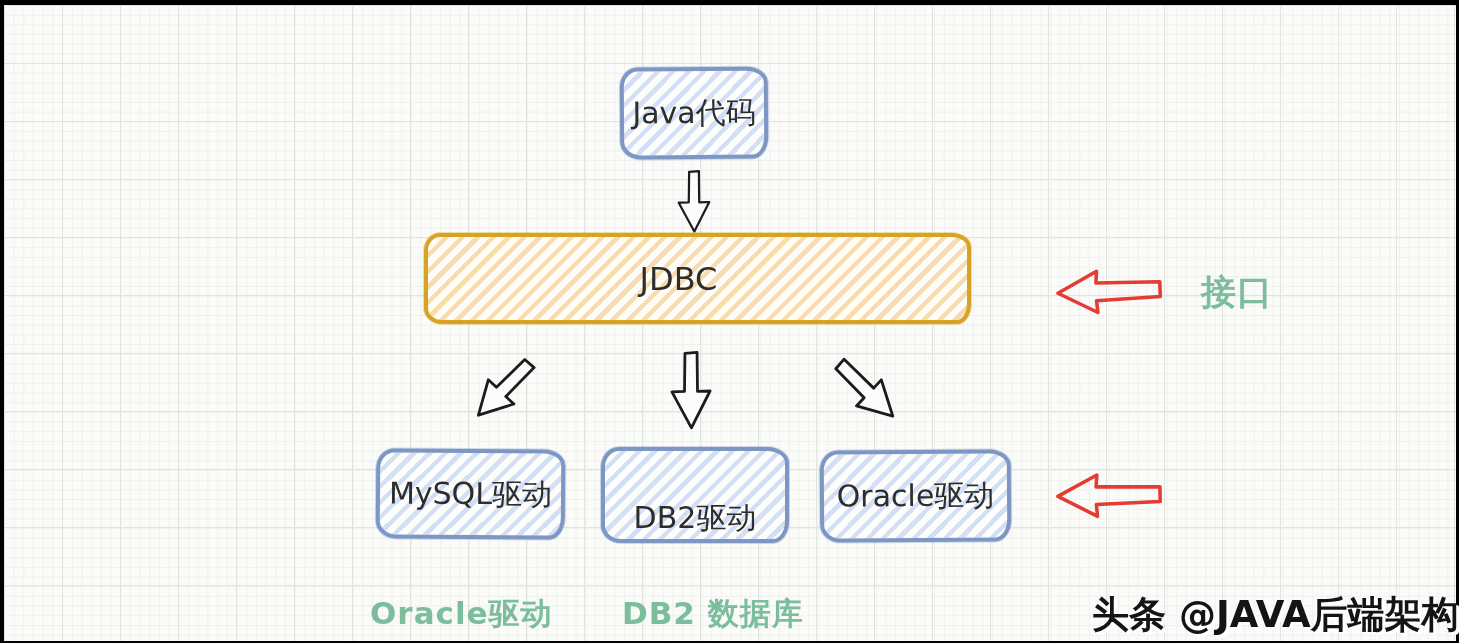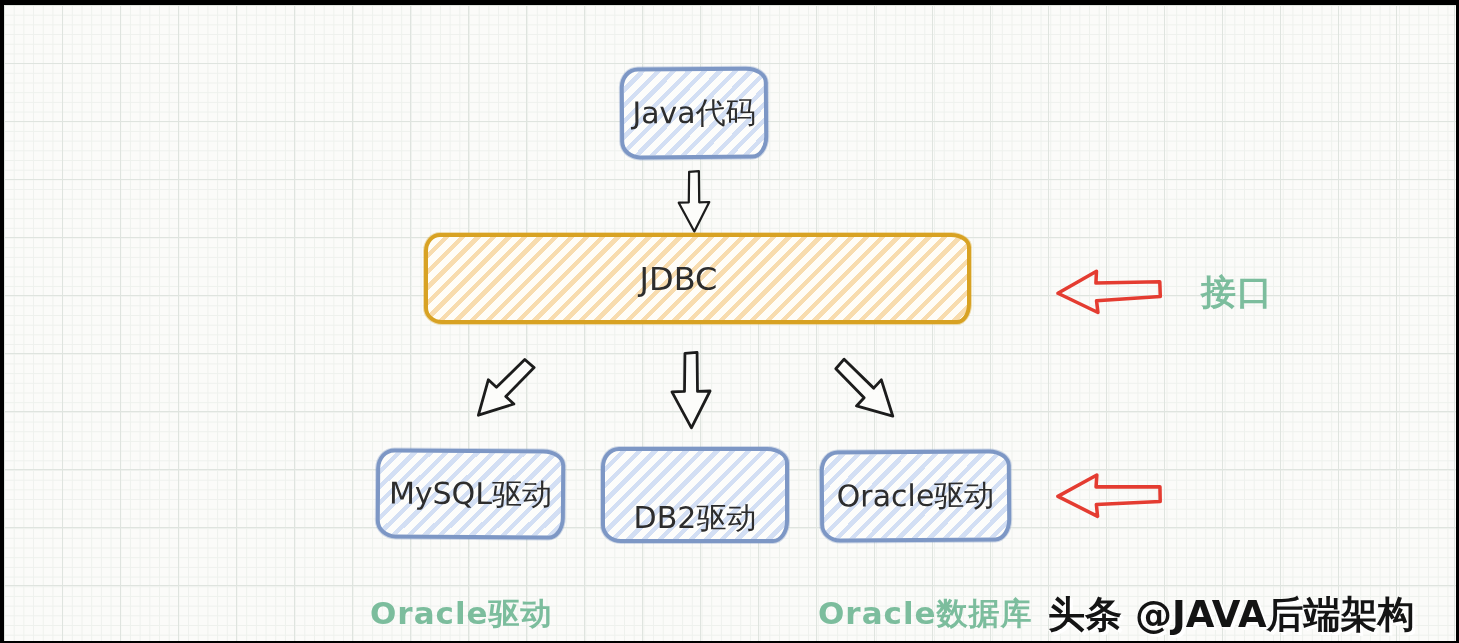--- a/index.html
+++ b/index.html
@@ -78,20 +78,21 @@
 
   .watermark {
     position: absolute;
     left: 1044px; top: 585px;
     font-size: 37px;
     font-weight: 700;
     color: #141414;
     white-space: nowrap;
     letter-spacing: 0px;
     text-shadow: 2px 2px 0 #ffffff, 3px 3px 0 #ffffff, -1px 1px 0 #fdfdfd;
+    padding-left: 44px;
   }
 </style>
 </head>
 <body>
 
 <div class="paper">
 
   <div class="node blue-box" id="java-box">
     <span>Java代码</span>
   </div>
@@ -132,17 +133,17 @@
   </div>
   <div class="node blue-box" id="oracle-box">
     <span>Oracle驱动</span>
   </div>
 
   <svg class="arrow" id="red-arrow-impl" viewBox="0 0 115 50">
     <path d="M110 17 L45 16 L46 4 L6 25 L46 46 L45 34 L110 32 Z" fill="none" stroke="#e43c31" stroke-width="3.6" stroke-linejoin="round"></path>
   </svg>
 
   <div class="teal-label" id="label-db-mysql">Oracle驱动</div>
-  <div class="teal-label" id="label-db-oracle">Oracle数据库</div>
+  <div class="teal-label" id="label-db-db2">DB2 数据库</div>
 
   <div class="watermark">头条 @JAVA后端架构</div>
 
 </div>
 
 </body></html>

